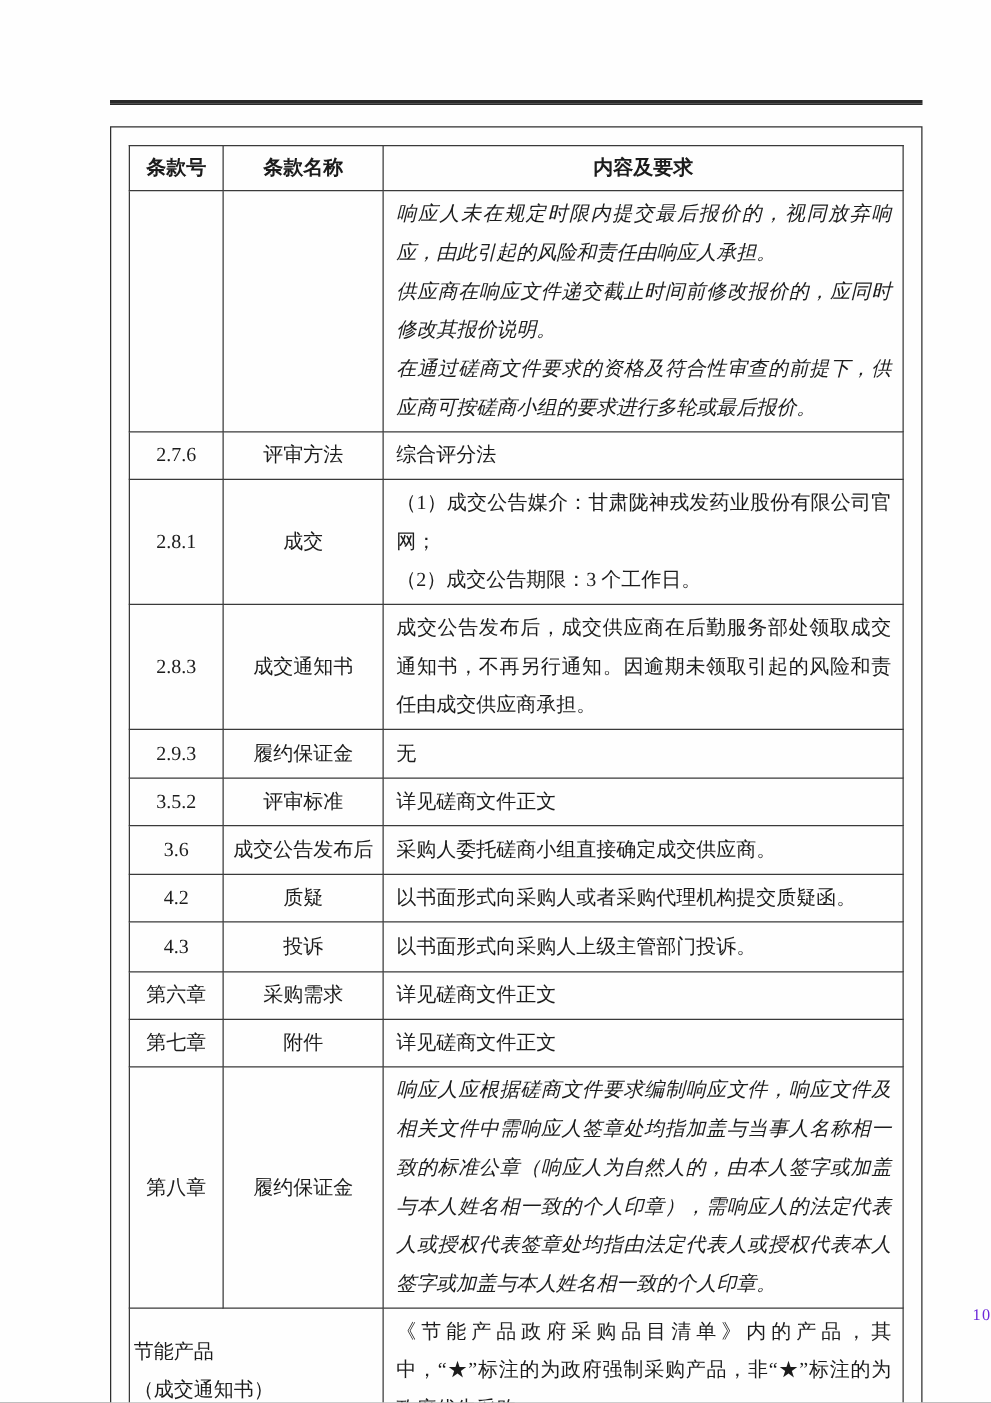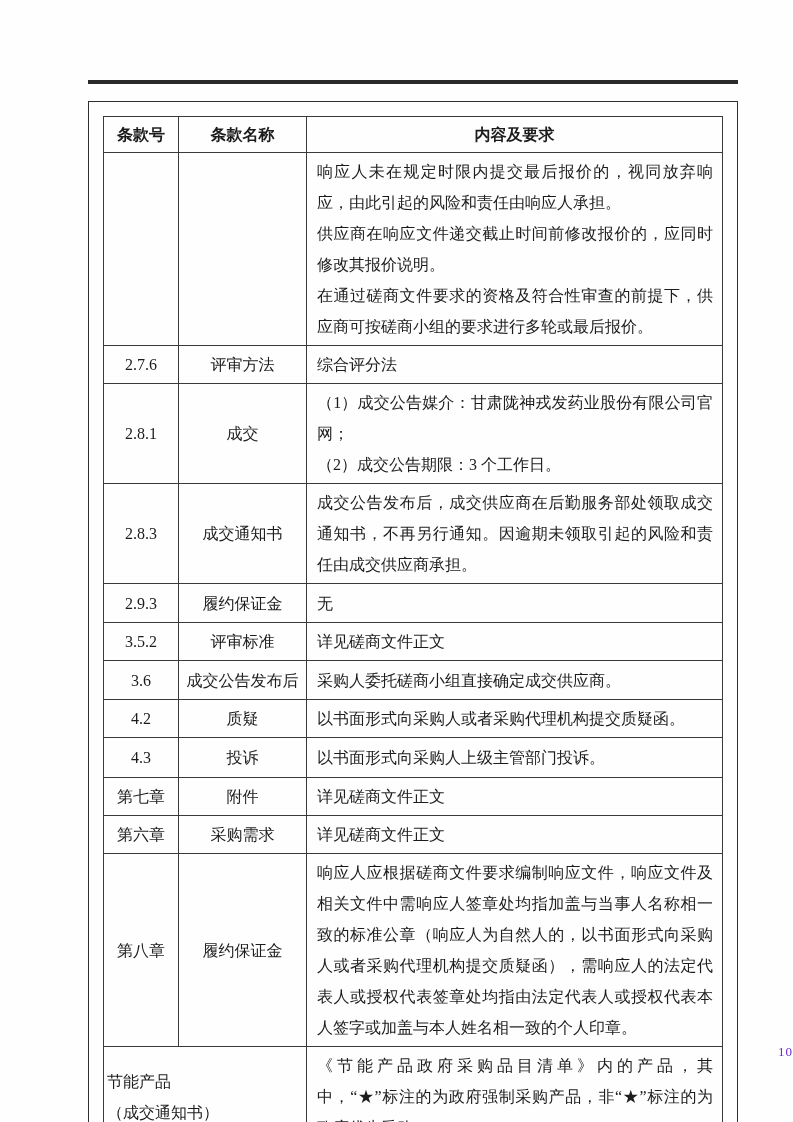--- a/index.html
+++ b/index.html
@@ -56,21 +56,21 @@
   .doc-table td.cell-clause,
   .doc-table td.cell-name {
     text-align: center;
     padding: 2px 3px;
   }
   .doc-table td.cell-content {
     text-align: justify;
     padding: 3px 9px 3px 10px;
   }
   .doc-table td.cell-content .para { text-align: justify; }
-  .doc-table tr.row-tall td.cell-content { vertical-align: middle; }
+  .doc-table tr.row-tall td.cell-content { vertical-align: middle; font-style: italic; }
   .doc-table td.cell-merged {
     text-align: left;
     padding: 2px 3px;
     line-height: 31px;
   }
   .page-number {
     position: absolute;
     top: 1044px;
     left: 0;
     width: 100%;
@@ -156,36 +156,36 @@
         <td class="cell-name">质疑</td>
         <td class="cell-content">以书面形式向采购人或者采购代理机构提交质疑函。</td>
       </tr>
 
       <tr style="height:40px">
         <td class="cell-clause">4.3</td>
         <td class="cell-name">投诉</td>
         <td class="cell-content">以书面形式向采购人上级主管部门投诉。</td>
       </tr>
 
+      <tr style="height:38px">
+        <td class="cell-clause">第六章</td>
+        <td class="cell-name">采购需求</td>
+        <td class="cell-content">详见磋商文件正文</td>
+      </tr>
+
       <tr style="height:37px">
         <td class="cell-clause">第七章</td>
         <td class="cell-name">附件</td>
         <td class="cell-content">详见磋商文件正文</td>
       </tr>
 
-      <tr style="height:38px">
-        <td class="cell-clause">第六章</td>
-        <td class="cell-name">采购需求</td>
-        <td class="cell-content">详见磋商文件正文</td>
-      </tr>
-
       <tr class="row-tall" style="height:185px">
         <td class="cell-clause">第八章</td>
         <td class="cell-name">履约保证金</td>
-        <td class="cell-content">响应人应根据磋商文件要求编制响应文件，响应文件及相关文件中需响应人签章处均指加盖与当事人名称相一致的标准公章（响应人为自然人的，以书面形式向采购人或者采购代理机构提交质疑函），需响应人的法定代表人或授权代表签章处均指由法定代表人或授权代表本人签字或加盖与本人姓名相一致的个人印章。</td>
+        <td class="cell-content">响应人应根据磋商文件要求编制响应文件，响应文件及相关文件中需响应人签章处均指加盖与当事人名称相一致的标准公章（响应人为自然人的，由本人签字或加盖与本人姓名相一致的个人印章），需响应人的法定代表人或授权代表签章处均指由法定代表人或授权代表本人签字或加盖与本人姓名相一致的个人印章。</td>
       </tr>
 
       <tr style="height:60px">
         <td class="cell-merged" colspan="2">
           <div>节能产品</div>
           <div>（成交通知书）</div>
         </td>
         <td class="cell-content">《节能产品政府采购品目清单》内的产品，其中，“★”标注的为政府强制采购产品，非“★”标注的为政府优先采购</td>
       </tr>
 

